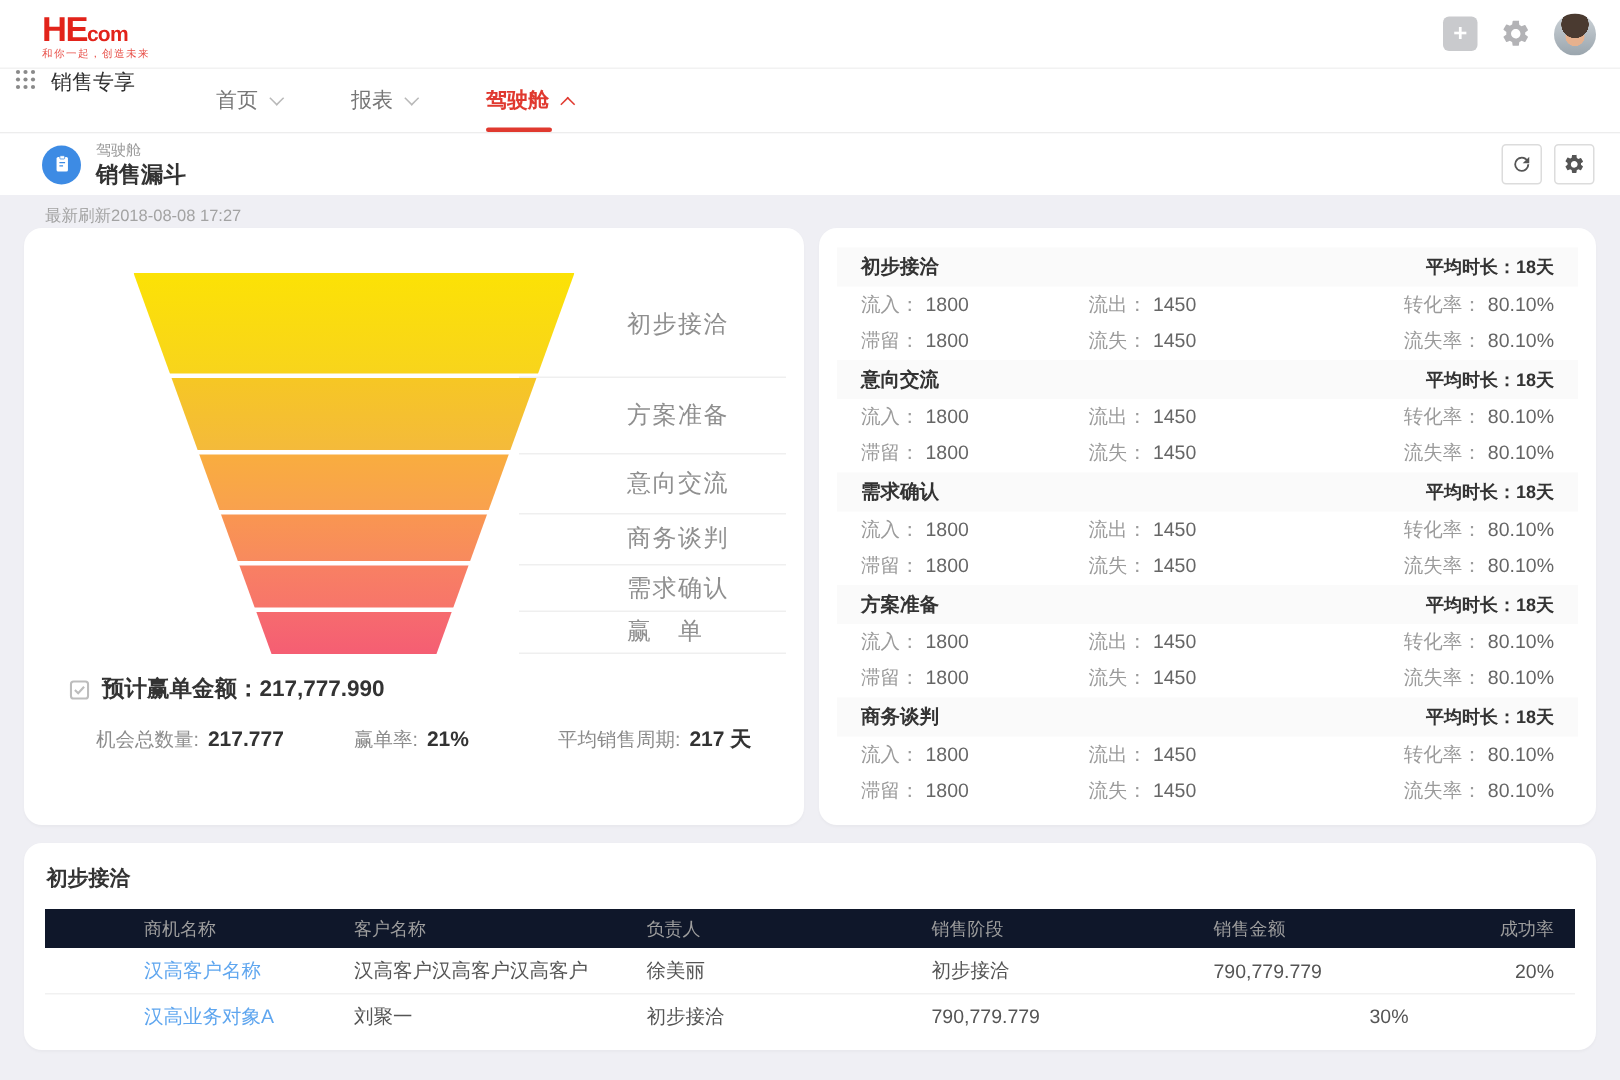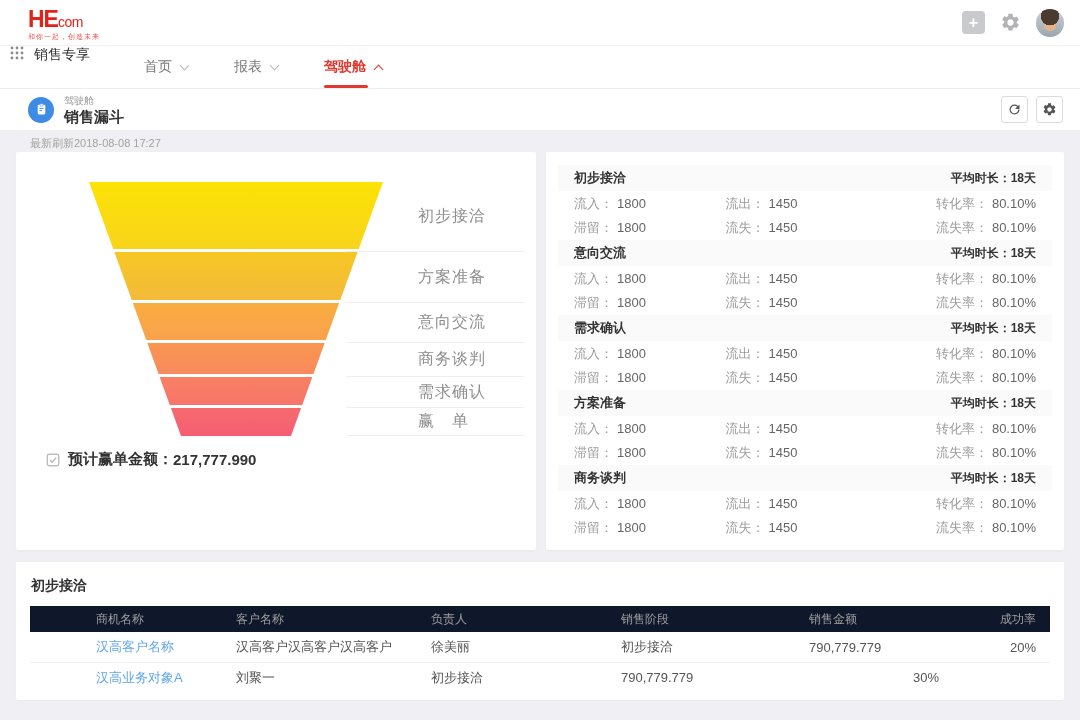--- a/index.html
+++ b/index.html
@@ -3,21 +3,21 @@
 <meta charset="utf-8">
 <style>
   *{box-sizing:border-box;margin:0;padding:0}
   html,body{width:1080px;height:720px;overflow:hidden}
   body{font-family:"Liberation Sans","DejaVu Sans",sans-serif;background:#efeff4;color:#333;-webkit-font-smoothing:antialiased}
 
   
   .header{height:46px;background:#fff;display:flex;align-items:center;padding:0 16px 0 28px;border-bottom:1px solid #f2f2f2}
   .logo{line-height:1;margin-top:2px}
   .logo .he{font-size:23px;font-weight:700;color:#e2231a;letter-spacing:-1px}
-  .logo .com{font-size:14px;font-weight:400;color:#e2231a;letter-spacing:-.5px}
+  .logo .com{font-size:14px;font-weight:700;color:#e2231a;letter-spacing:-.5px}
   .logo .slogan{display:block;font-size:7px;color:#e2231a;opacity:.8;letter-spacing:1px;margin-top:2px}
   .hdr-right{margin-left:auto;display:flex;align-items:center}
   .searchbox{width:224px;height:26px;border:1px solid #ddd;border-radius:4px;display:flex;align-items:center;padding:0 8px;background:#fff}
   .searchbox input{flex:1;border:none;outline:none;font-size:12px;color:#333;background:transparent}
   .searchbox input::placeholder{color:#b8b8b8}
   .plusbtn{width:23px;height:23px;border-radius:4px;background:#c9cacd;color:#fff;display:flex;align-items:center;justify-content:center;font-size:16px;font-weight:700;margin-left:20px;border:none;cursor:pointer;line-height:1}
   .hdr-gear{margin-left:15px;display:flex;cursor:pointer}
   .avatar{width:28px;height:28px;border-radius:50%;margin-left:15px;cursor:pointer;
     background:
       radial-gradient(circle at 50% 26%, #4a3a30 0 36%, rgba(0,0,0,0) 37%),
@@ -43,21 +43,21 @@
   .tb-right{margin-left:auto;display:flex;align-items:center}
   .dropdown{height:27px;border:1px solid #dcdcdc;border-radius:3px;background:#fff;display:flex;align-items:center;padding:0 10px;font-size:12px;color:#555;cursor:pointer}
   .dropdown .chev{display:inline-block;width:6px;height:6px;border-right:1.4px solid #999;border-bottom:1.4px solid #999;transform:rotate(45deg);margin-left:9px;margin-top:-3px}
   .sq-btn{width:27px;height:27px;border:1px solid #dcdcdc;border-radius:3px;background:#fff;display:flex;align-items:center;justify-content:center;margin-left:8px;cursor:pointer}
 
   
   .refresh-line{font-size:11px;color:#a3a3a3;padding:6px 0 4px 30px;height:22px}
 
   
   .cards{display:flex;gap:10px;margin:0 16px}
-  .card{background:#fff;border-radius:2px;box-shadow:0 1px 2px rgba(0,0,0,.03)}
+  .card{background:#fff;border-radius:12px;box-shadow:0 1px 2px rgba(0,0,0,.03)}
   .funnel-card{width:520px;height:398px;position:relative}
   .stage-card{flex:1;height:398px;padding:13px 12px 0}
   .table-card{margin:12px 16px 0;height:138px}
 
   
   .funnel-shape{position:absolute;left:73px;top:30px;width:294px;height:254px;
     clip-path:polygon(0 0,100% 0,68.7% 100%,31.3% 100%)}
   .funnel-labels{position:absolute;left:330px;top:30px;width:178px}
   .flabel{display:flex;align-items:center;padding-left:72px;border-bottom:1px solid #efefef;font-size:16px;color:#8f8f8f;letter-spacing:1px}
   .est{position:absolute;left:30px;top:298px;display:flex;align-items:center;font-size:15px;font-weight:700;color:#333}
@@ -194,20 +194,31 @@
         </div>
       </div>
     <div class="est">
       <svg width="14" height="14" viewBox="0 0 16 16" fill="none" stroke="#bdbdbd" stroke-width="1.6">
           <rect x="1.5" y="1.5" width="13" height="13" rx="2"></rect>
           <polyline points="4.5,8 7,10.5 11.5,5.5"></polyline>
         </svg>
       <span>预计赢单金额：</span>
         <span>217,777.990</span>
     </div>
+    <div class="fstats">
+      <div class="fstat">
+        <span class="sl">机会总数量:</span><span class="sv">217.777</span>
+      </div>
+      <div class="fstat">
+        <span class="sl">赢单率:</span><span class="sv">21%</span>
+      </div>
+      <div class="fstat">
+        <span class="sl">平均销售周期:</span><span class="sv">217 天</span>
+      </div>
+    </div>
   </div>
 
   <div class="card stage-card">
     <div>
         <div class="section">
           <div class="sec-head">
             <span class="sec-title">初步接洽</span>
             <span class="sec-dur">平均时长：18天</span>
           </div>
           <div class="sec-row">

